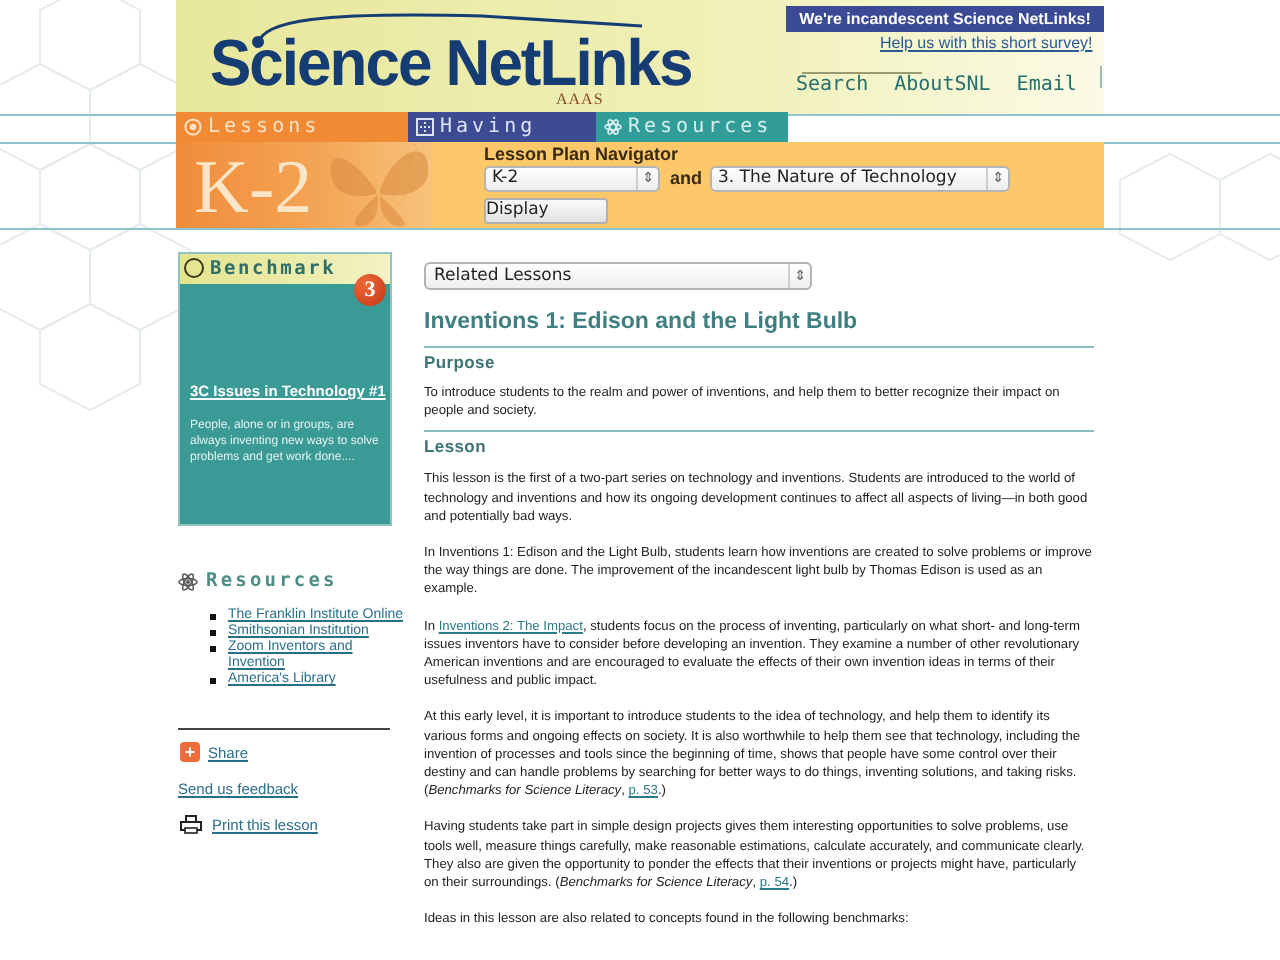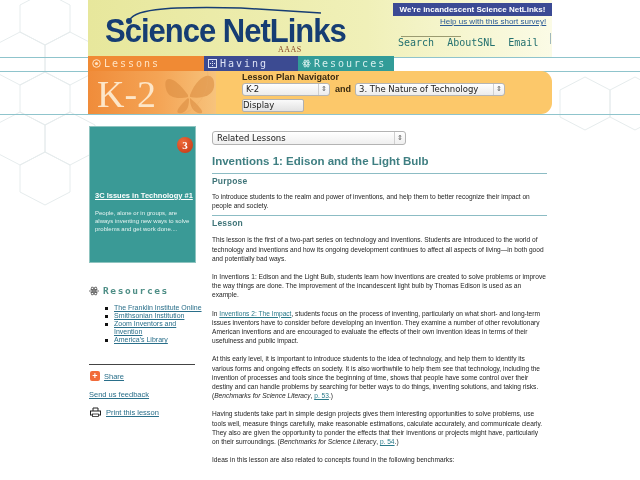--- a/index.html
+++ b/index.html
@@ -26,21 +26,21 @@
   
   .nav { position: absolute; left: 88px; top: 56px; width: 464px; height: 15px; display: flex; z-index: 2; }
   .nav-tab { height: 15px; display: flex; align-items: center; font-family: "DejaVu Sans Mono", monospace; font-size: 10px; letter-spacing: 2px; color: #f5f5f5; padding-left: 4px; cursor: pointer; }
   .nav-tab .ico { width: 9px; height: 9px; margin-right: 3px; display: inline-flex; align-items: center; justify-content: center; font-size: 9px; letter-spacing: 0; }
   .tab-lessons { width: 116px; background: #f08a34; color: #ffe3c4; }
   .tab-tools { width: 94px; background: #3c4b92; color: #dde2f5; }
   .tab-resources { width: 96px; background: #329c98; color: #d7f0ee; }
   .tab-benchmarks { width: 158px; background: #c53a1c; color: #ffe2d8; }
 
   
-  .navband { position: absolute; left: 88px; top: 71px; width: 464px; height: 43px; background: #fcc86a; z-index: 2; border-radius: 11px; }
+  .navband { position: absolute; left: 88px; top: 71px; width: 464px; height: 43px; background: #fcc86a; z-index: 2; }
   .k2-panel { position: absolute; left: 0; top: 0; width: 128px; height: 43px; background: linear-gradient(90deg, #f08c3a 0%, #f4a455 55%, #f7c37c 100%); overflow: hidden; }
   .k2-text { position: absolute; left: 9px; top: 3px; font-family: "Liberation Serif", serif; font-size: 38px; color: #fde6c8; line-height: 40px; }
   .butterfly { position: absolute; left: 70px; top: -4px; width: 62px; height: 50px; }
   .nav-title { position: absolute; left: 154px; top: 1px; font-size: 9px; font-weight: bold; color: #3a2a10; }
   .select { position: absolute; height: 13px; background: linear-gradient(#ffffff, #ececec); border: 1px solid #b5b5b5; border-radius: 3px; font-family: "DejaVu Sans", sans-serif; font-size: 8.5px; color: #222; line-height: 11px; padding-left: 3px; cursor: pointer; }
   .select .arrows { position: absolute; right: 0; top: 0; width: 11px; height: 11px; border-left: 1px solid #cfcfcf; font-size: 7px; text-align: center; line-height: 11px; color: #555; }
   .sel-grade { left: 154px; top: 12px; width: 88px; }
   .and-label { position: absolute; left: 247px; top: 13px; font-size: 9px; font-weight: bold; color: #3a2a10; }
   .sel-bench { left: 267px; top: 12px; width: 150px; }
   .display-btn { position: absolute; left: 154px; top: 28px; width: 62px; height: 13px; background: linear-gradient(#fafafa, #e2e2e2); border: 1px solid #b0b0b0; border-radius: 2px; font-family: "DejaVu Sans", sans-serif; font-size: 8.5px; color: #222; line-height: 11px; cursor: pointer; }
@@ -173,20 +173,24 @@
   </div>
   <div class="and-label">and</div>
   <div class="select sel-bench">
     <span>3. The Nature of Technology</span>
     <span class="arrows">⇕</span>
   </div>
   <div class="display-btn">Display</div>
 </div>
 
 <div class="bench-card">
+  <div class="bench-card-head">
+    <span class="c-ico"></span>
+    <span class="lbl">Benchmark</span>
+  </div>
   <div class="bench-badge">3</div>
   <div class="bench-link">3C Issues in Technology #1</div>
   <div class="bench-desc">People, alone or in groups, are always inventing new ways to solve problems and get work done....</div>
 </div>
 
 <div class="res-head">
   <svg class="atom" viewBox="0 0 10 10">
     <ellipse cx="5" cy="5" rx="4.5" ry="1.7" fill="none" stroke="#5a5a5a" stroke-width="0.8"></ellipse>
     <ellipse cx="5" cy="5" rx="4.5" ry="1.7" fill="none" stroke="#5a5a5a" stroke-width="0.8" transform="rotate(60 5 5)"></ellipse>
     <ellipse cx="5" cy="5" rx="4.5" ry="1.7" fill="none" stroke="#5a5a5a" stroke-width="0.8" transform="rotate(-60 5 5)"></ellipse>

